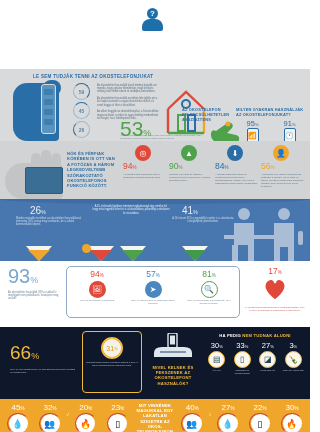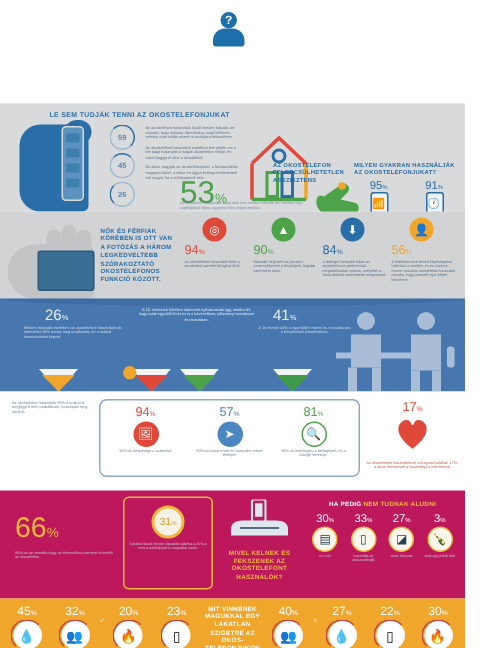--- a/index.html
+++ b/index.html
@@ -135,21 +135,21 @@
   .b4 .n span { font-size:4.5px; }
   .b4 .ring { width:17px; height:17px; border-radius:50%; display:flex; align-items:center; justify-content:center; margin:1px auto 1px auto; color:#fff; font-size:8px; }
   .b4 .d { font-size:2.5px; line-height:3.1px; color:#6b7f92; }
   .c17 { width:62px; text-align:center; }
   .c17 .n { color:#e0493a; font-size:8.5px; font-weight:300; }
   .c17 .n span { font-size:4.5px; }
   .heart { width:26px; height:24px; margin:1px auto 1px auto; position:relative; }
   .c17 .d { font-size:2.5px; line-height:3.1px; color:#c45a4e; }
 
   
-  .sec5 { position:relative; background:#be185d; height:72px; padding:4px 4px; display:flex; }
+  .sec5 { position:relative; background:#0f172a; height:72px; padding:4px 4px; display:flex; }
   .c66 { width:78px; padding-left:6px; padding-top:12px; }
   .c66 .n { color:#f0b93b; font-size:19px; font-weight:300; line-height:19px; }
   .c66 .n span { font-size:9px; }
   .c66 .t { font-size:2.5px; line-height:3.1px; color:#b9c6d2; margin-top:2px; width:66px; }
   .box31 { width:60px; border:1px solid #f0b93b; border-radius:4px; height:62px; padding:4px 3px; text-align:center; }
   .box31 .ring { width:22px; height:22px; border-radius:50%; border:2.5px solid #f0b93b; background:#f5f2ea; margin:1px auto 2px auto; display:flex; align-items:center; justify-content:center; color:#d79a1e; font-size:7px; font-weight:300; }
   .box31 .t { font-size:2.4px; line-height:3px; color:#b9c6d2; }
   .bed-col { width:62px; text-align:center; padding-top:2px; }
   .bed { width:42px; height:26px; margin:0 auto; position:relative; }
   .bed-col .t { color:#f0b93b; font-size:4.2px; font-weight:bold; line-height:5.2px; letter-spacing:.2px; margin-top:2px; }
@@ -345,20 +345,21 @@
       <path d="M52,18 h20 v24 h-20 z" fill="#a9bdd6"></path>
       <rect x="52" y="42" width="6" height="14" fill="#a9bdd6"></rect>
       <rect x="66" y="42" width="6" height="14" fill="#a9bdd6"></rect>
       <rect x="2" y="30" width="50" height="4" fill="#a9bdd6"></rect>
       <rect x="76" y="26" width="5" height="14" rx="2" fill="#a9bdd6"></rect>
     </svg>
   </div>
 
   <div class="sec4">
     <div class="c93">
+      <div class="num"><span style="font-size:20px">93</span><span>%</span></div>
       <div class="t">Az okostelefon használók 93%-a sokkal ki megfigyelt nem próbálkozik, hozzájutni meg, utcáról.</div>
     </div>
     <div class="boxed">
       <div class="b4">
         <div class="n" style="color:#e0493a"><span style="font-size:8.5px">94</span><span>%</span></div>
         <div class="ring" style="background:#e0493a">🖼</div>
         <div class="d">93%-uk készítsége a számokat</div>
       </div>
       <div class="b4">
         <div class="n" style="color:#4a86c0"><span style="font-size:8.5px">57</span><span>%</span></div>

